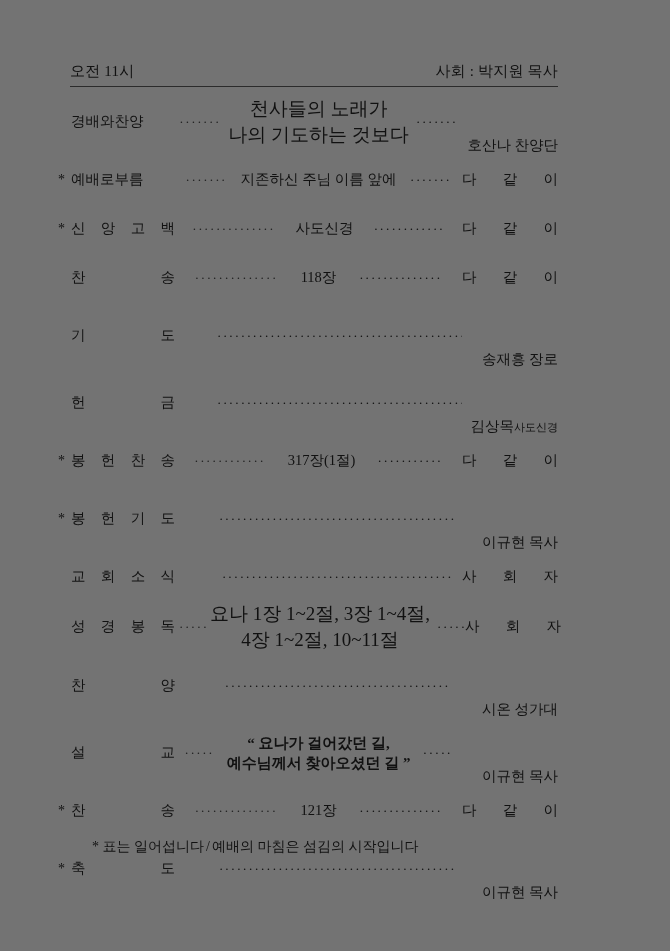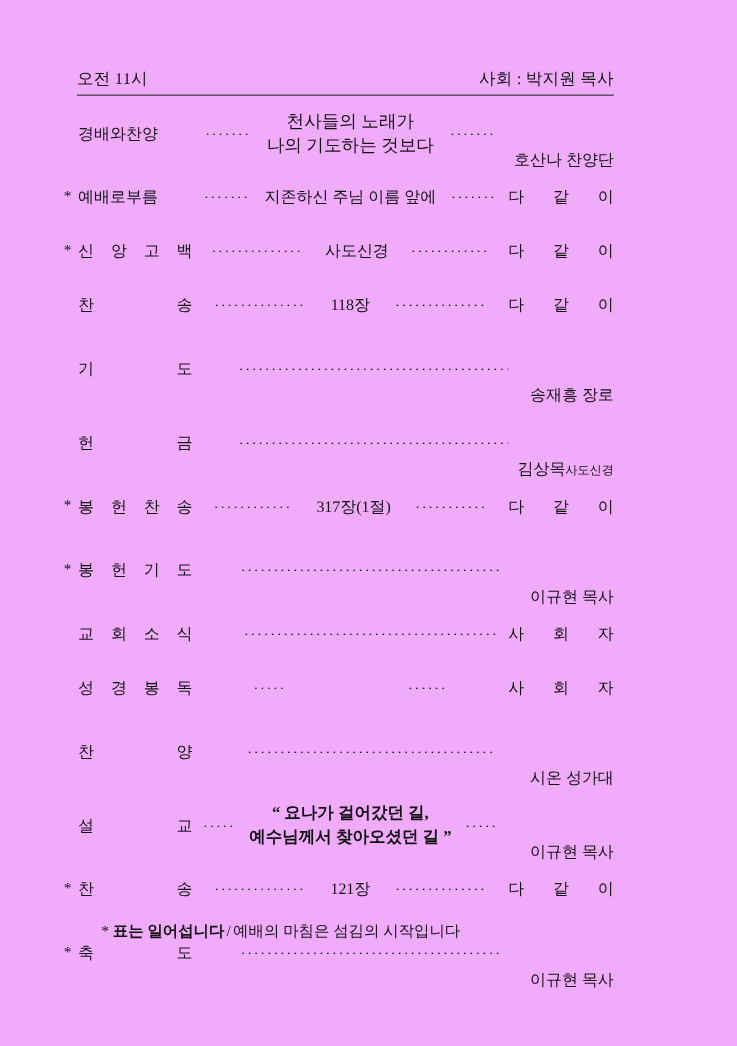--- a/index.html
+++ b/index.html
@@ -13,21 +13,21 @@
     font-family: "Liberation Serif", serif;
     color: #111111;
     position: relative;
     overflow: hidden;
   }
   .page {
     position: absolute;
     left: 0; top: 0;
     width: 670px;
     height: 951px;
-    background: #f0abfc;
+    background: #737373;
   }
   
   .header {
     position: absolute;
     left: 70px;
     top: 62px;
     width: 488px;
     display: flex;
     justify-content: space-between;
     align-items: flex-end;
@@ -88,21 +88,21 @@
   .mid {
     flex: 0 0 auto;
     text-align: center;
     white-space: nowrap;
     font-size: 14.5px;
     padding: 0 3px;
   }
   .mid.two-line {
     line-height: 1.35;
     white-space: normal;
-    font-size: 16px;
+    font-size: 19px;
   }
   .mid.sermon {
     font-weight: bold;
     font-size: 15px;
     line-height: 1.35;
     white-space: normal;
   }
   .dots-r {
     flex: 1 1 auto;
     overflow: hidden;
@@ -130,21 +130,21 @@
     padding-bottom: 1px;
   }
   
   .footer {
     position: absolute;
     left: 92px;
     top: 838px;
     font-size: 14px;
     white-space: nowrap;
   }
-  .footer b { font-weight: bold; }
+  .footer b { font-weight: normal; }
   .footer .sep { padding: 0 2px; }
 </style>
 </head>
 <body>
 
 <div class="page">
 
   <div class="header">
     <span class="left">오전 11시</span>
     <span class="right">사회 : 박지원 목사</span>
@@ -283,20 +283,21 @@
       </div>
       <div class="row">
         <span class="star"></span>
         <span class="label spaced-wide">
           <span>성</span>
           <span>경</span>
           <span>봉</span>
           <span>독</span>
         </span>
         <span class="dots-l">·····</span>
+        <span class="mid two-line">요나 1장 1~2절, 3장 1~4절,<br>4장 1~2절, 10~11절</span>
         <span class="dots-r">······</span>
         <span class="right-name">
           <span>사</span>
           <span>회</span>
           <span>자</span>
         </span>
       </div>
       <div class="row">
         <span class="star"></span>
         <span class="label spaced-wide">

